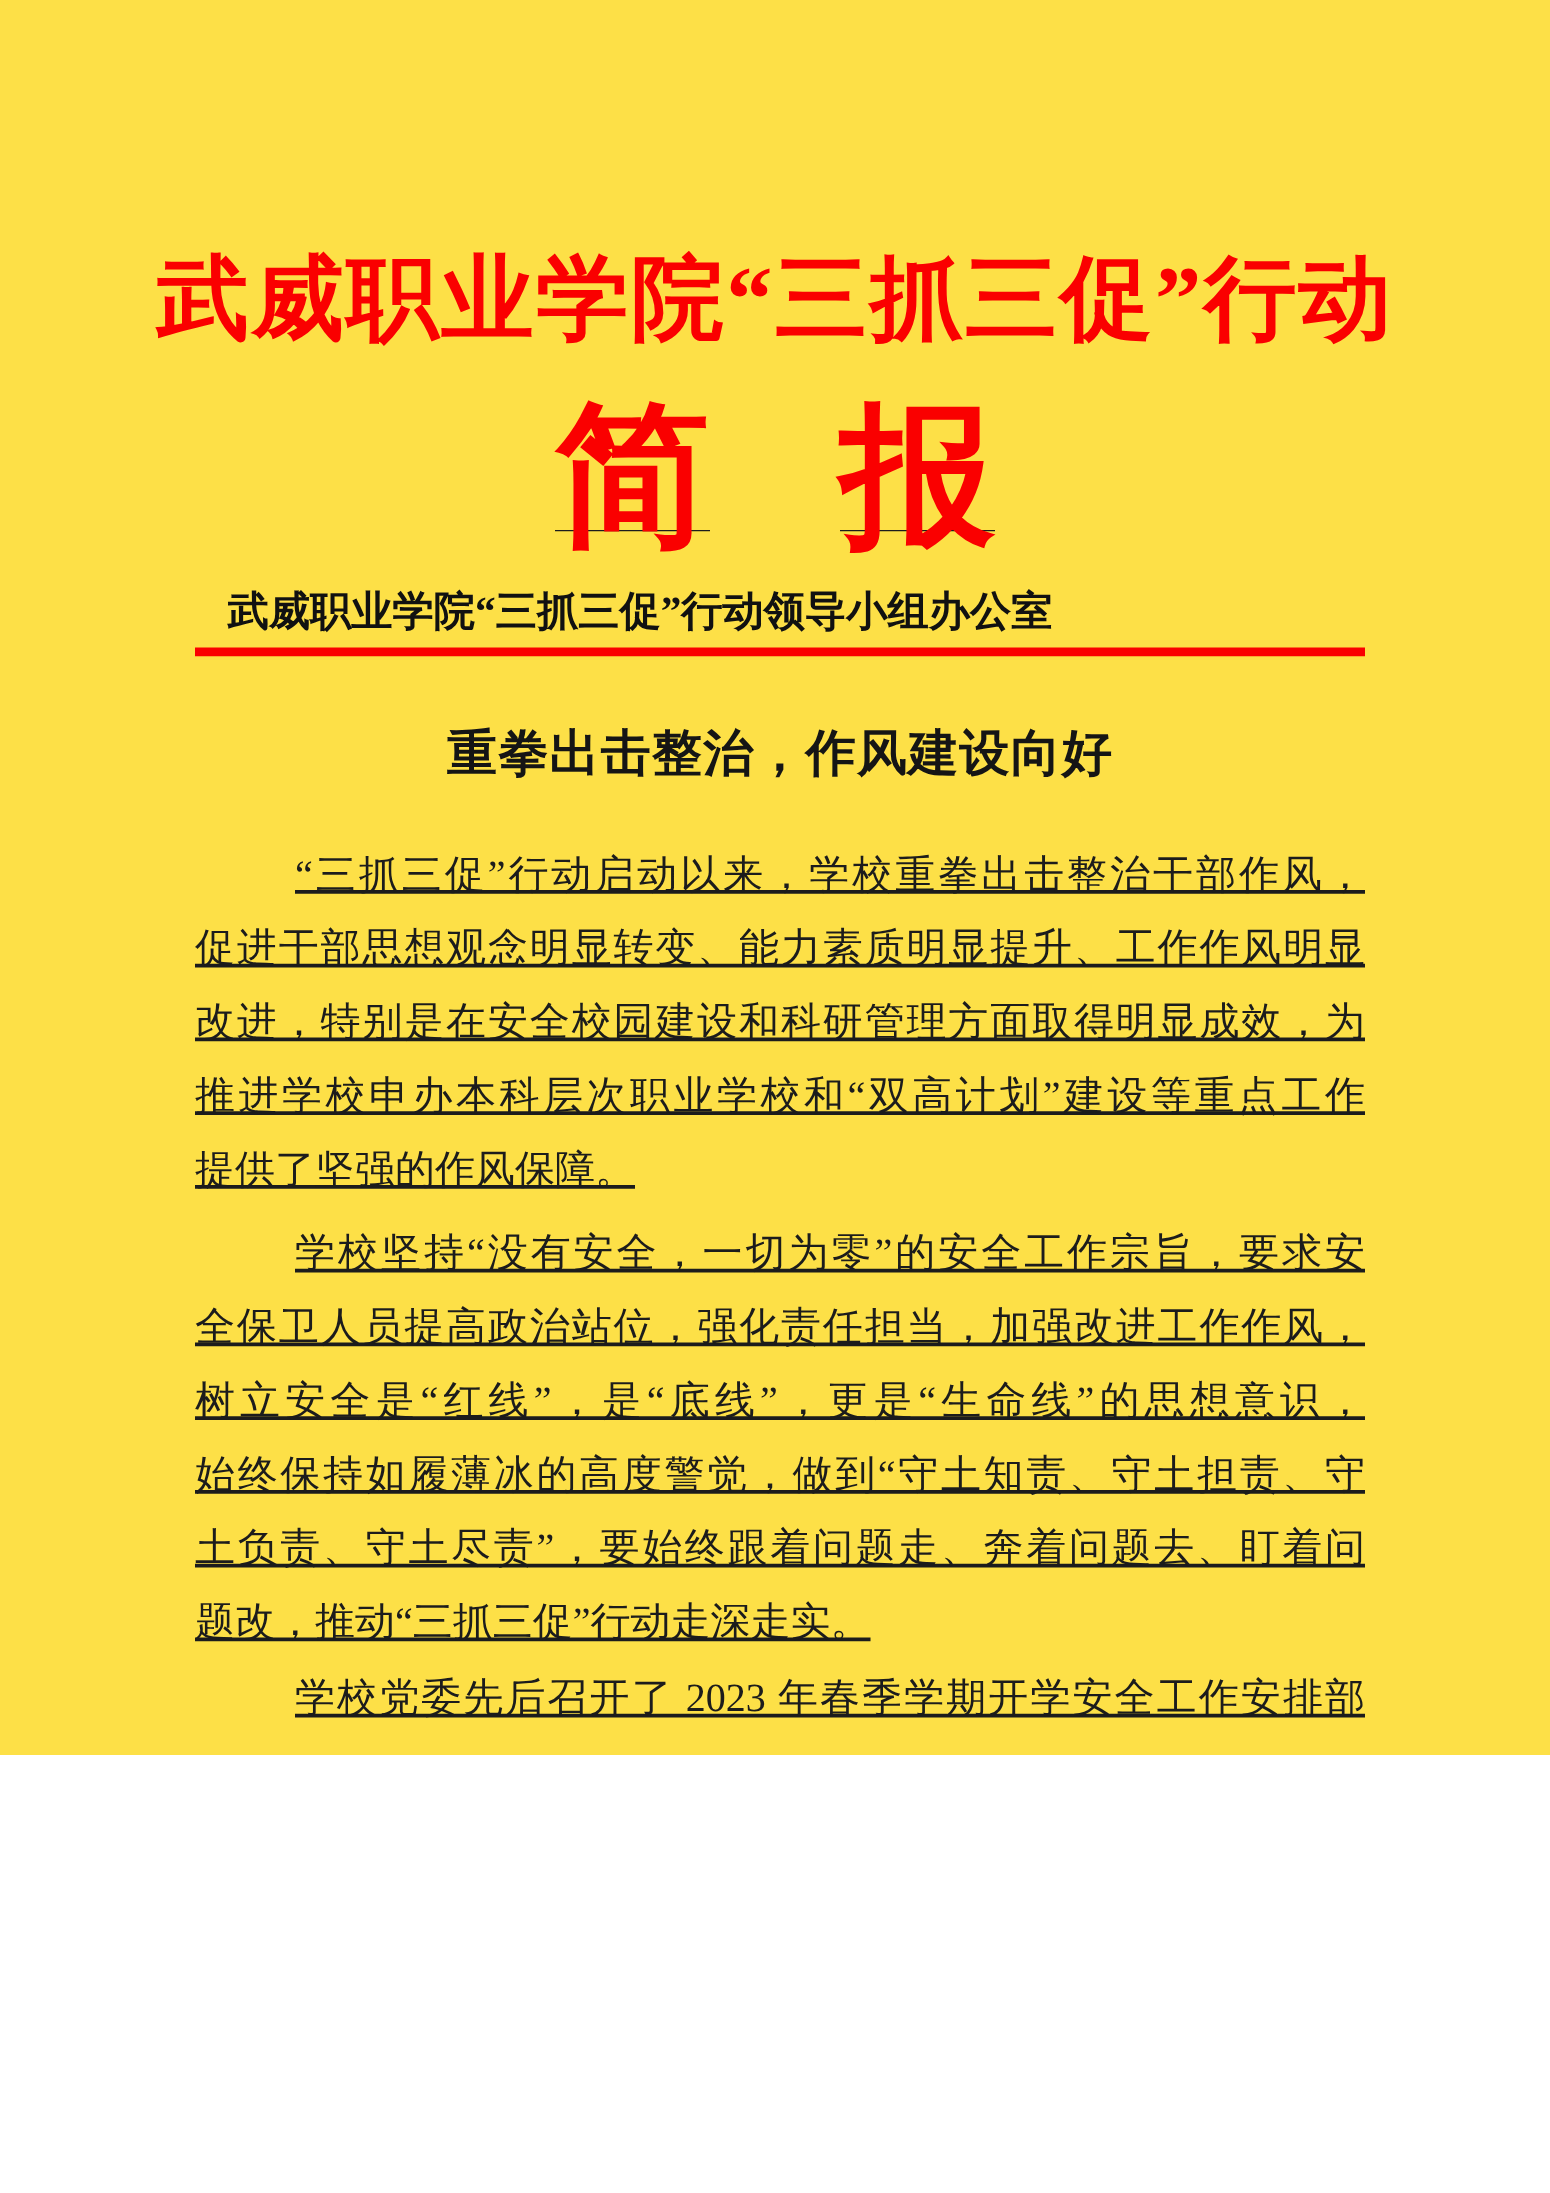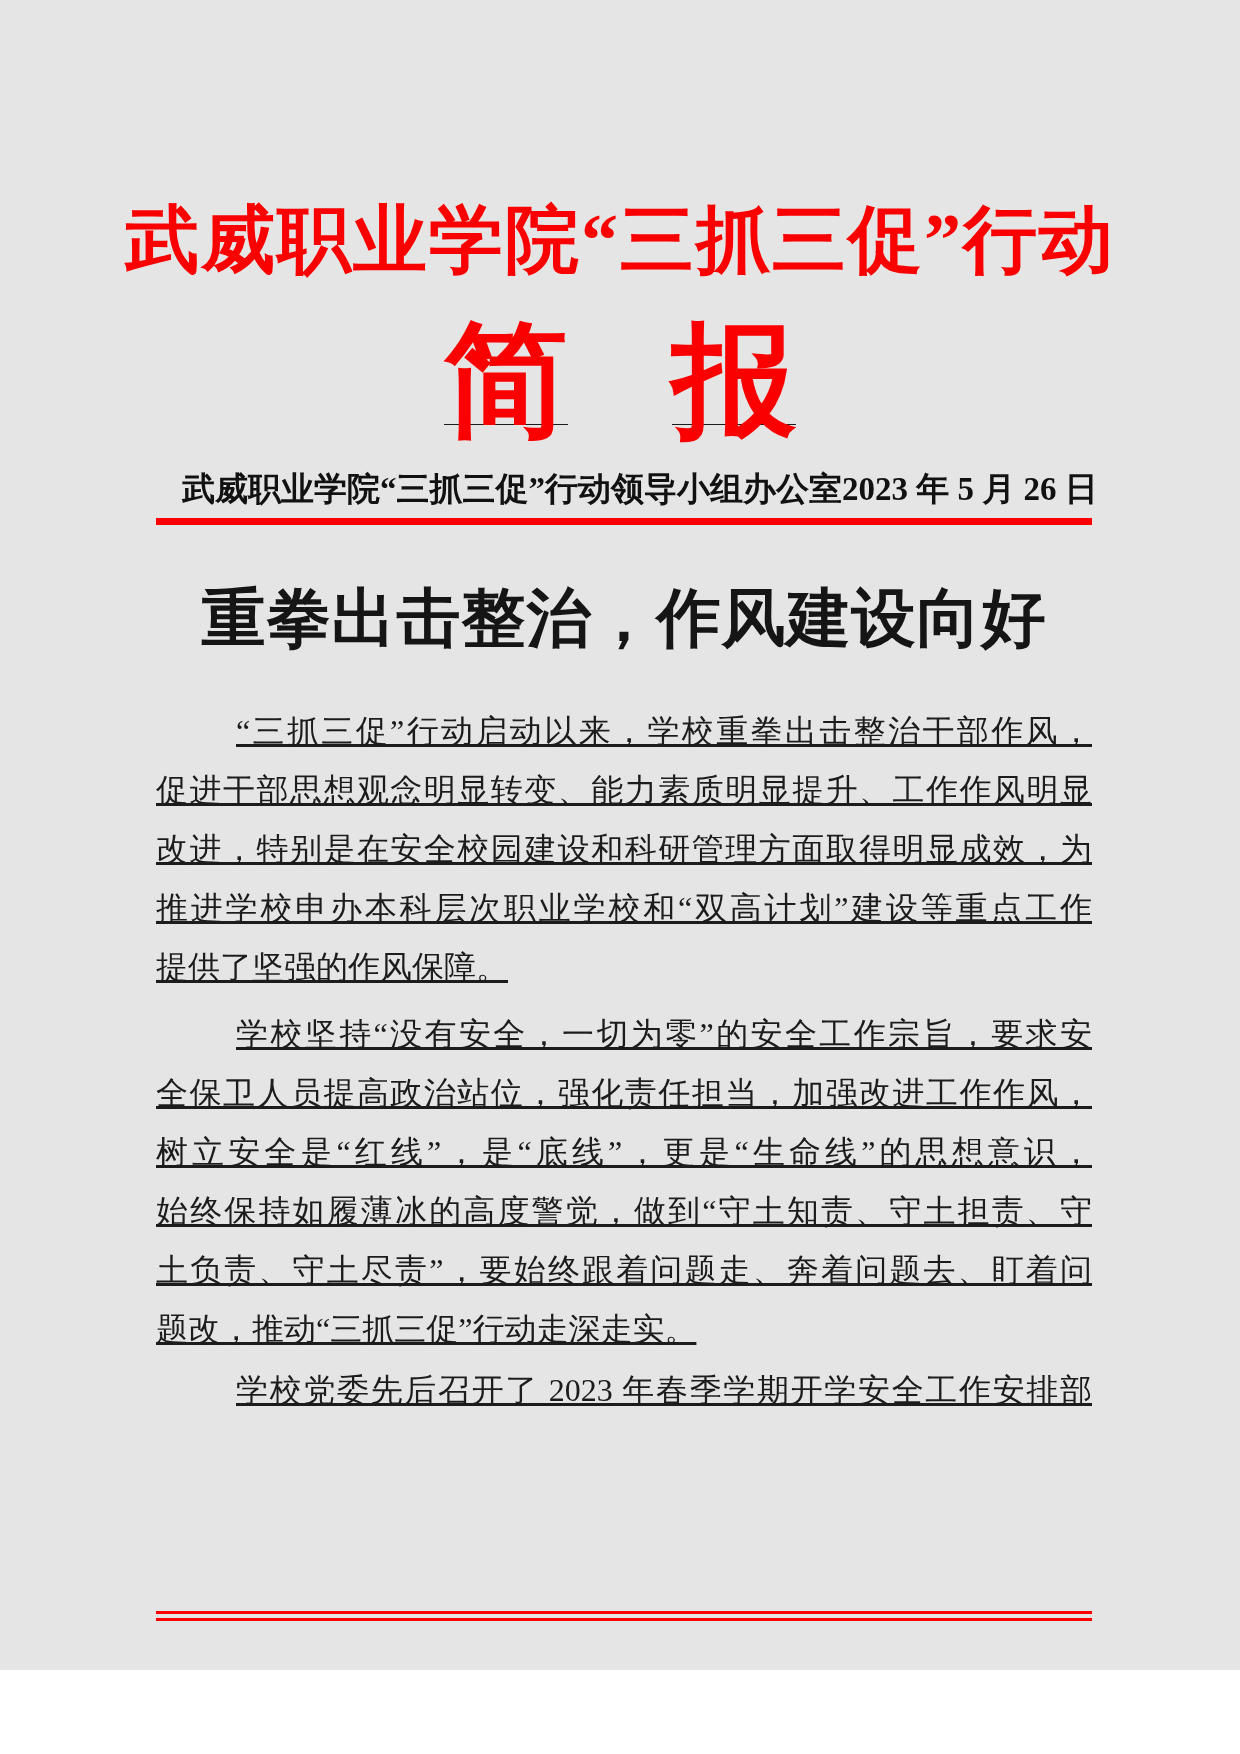--- a/index.html
+++ b/index.html
@@ -1,19 +1,19 @@
 <!DOCTYPE html>
 <html><head>
 <meta charset="utf-8">
 <style>
   html,body{margin:0;padding:0;background:#ffffff;}
   .page{
     position:relative;
-    width:1240px;height:1670px;
-    background:#e5e5e5;
+    width:1240px;height:1404px;
+    background:#fde047;
     color:#1c1c1c;
     font-family:"Liberation Serif","DejaVu Serif",serif;
     overflow:hidden;
   }
   .masthead{text-align:center;padding-top:198px;}
   .masthead-title{
     font-size:74px;font-weight:bold;color:#fa0000;
     white-space:nowrap;line-height:1.15;letter-spacing:2px;
   }
   .banner{margin-top:34px;line-height:1.05;text-decoration:underline;}
@@ -22,21 +22,21 @@
   .issue{margin-top:30px;font-size:38px;font-weight:bold;letter-spacing:6px;color:#111;}
   .content{margin:0 148px 0 156px;}
   .issuer-row{
     display:flex;justify-content:space-between;align-items:flex-end;
     margin-top:20px;font-size:33px;font-weight:bold;color:#111;
   }
   .issuer-name{padding-left:26px;white-space:nowrap;}
   .issue-date{white-space:nowrap;}
   .header-rule{height:7px;background:#fa0000;margin-top:6px;}
   .article-title{
-    text-align:center;font-size:64px;font-weight:bold;
+    text-align:center;font-size:40px;font-weight:bold;
     margin-top:50px;letter-spacing:1px;color:#151515;
   }
   .body-text{margin-top:40px;text-decoration:underline;}
   .line{
     font-size:32px;line-height:59px;color:#1c1c1c;
     text-align:justify;text-align-last:justify;
   }
   .line.end{text-align-last:left;}
   .ind{text-indent:80px;}
   .sect-heading{
@@ -59,21 +59,20 @@
     <div class="masthead-title">武威职业学院“三抓三促”行动</div>
     <div class="banner">
       <span class="banner-char">简</span><span class="banner-gap"></span><span class="banner-char">报</span>
     </div>
   </div>
 
   <div class="content">
 
     <div class="issuer-row">
       <span class="issuer-name">武威职业学院“三抓三促”行动领导小组办公室</span>
-      <span class="issue-date">2023 年 5 月 26 日</span>
     </div>
     <div class="header-rule"></div>
 
     <div class="article-title">重拳出击整治，作风建设向好</div>
 
     <div class="body-text">
 
       <div class="para">
         <div class="line ind">“三抓三促”行动启动以来，学校重拳出击整治干部作风，</div>
         <div class="line">促进干部思想观念明显转变、能力素质明显提升、工作作风明显</div>

